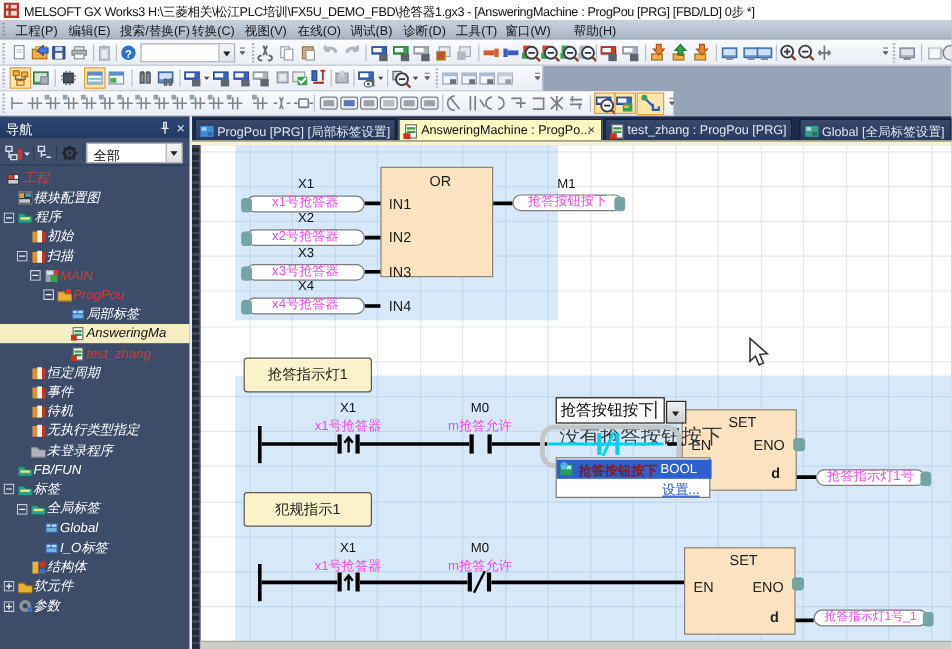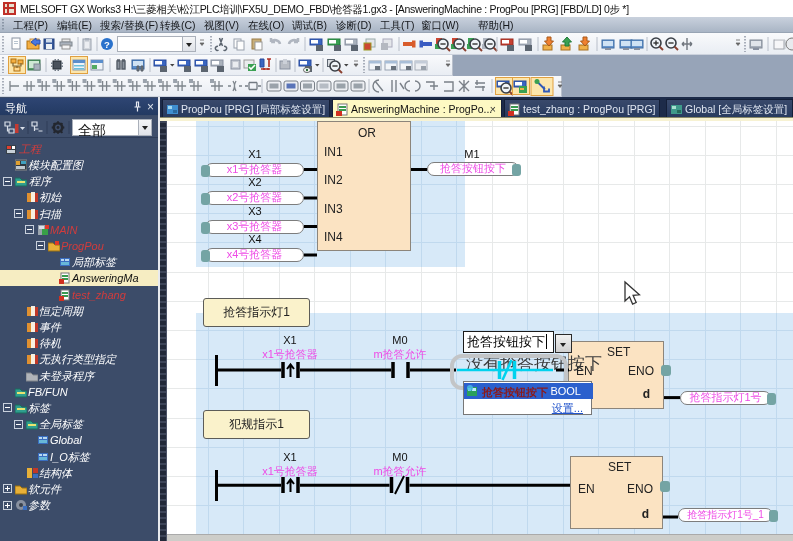--- a/index.html
+++ b/index.html
@@ -418,21 +418,21 @@
         <path d="M20 11 l5 0 -2.5 3 z" fill="#d8dee8"></path>
 <line x1="28" y1="5" x2="28" y2="18" stroke="#2e3d58"></line>
 <path d="M32 6 h5 v4 h-5 z M34.5 10 v5 M34.5 13 h4 m0 2 h4" stroke="#d8dee8" fill="none" stroke-width="1.2"></path>
 <line x1="47" y1="5" x2="47" y2="18" stroke="#2e3d58"></line>
 <circle cx="58" cy="11.5" r="4.2" fill="none" stroke="#23272f" stroke-width="2.6"></circle>
         <circle cx="58" cy="11.5" r="1.4" fill="#23272f"></circle>
         <path d="M58 5.2 v2 M58 15.8 v2 M51.7 11.5 h2 M62.3 11.5 h2 M53.6 7.1 l1.4 1.4 M61 15.5 l1.4 1.4 M62.4 7.1 L61 8.5 M55 15.5 l-1.4 1.4" stroke="#23272f" stroke-width="1.9"></path>
         <line x1="69" y1="5" x2="69" y2="18" stroke="#2e3d58"></line>
 </svg></div>
 <div class="combo" id="combo2" style="left:72px;top:22px;width:80px;height:17px;">
-      <span style="position:absolute;left:5px;top:2px;color:#111;font-size:14px;">全部</span>
+      <span style="position:absolute;left:5px;top:2px;color:#111;font-size:11px;">全部</span>
       <div class="btn"></div>
       <div class="arr" style="right:3px;top:6px;"></div>
     </div>
 <div id="treebox" style="position:absolute;left:0;top:41px;width:158px;height:403px;">
       <div class="trow red" style="top:2.7px">
         <svg style="left:5px" width="12" height="12">
           <rect x="1" y="2" width="10" height="9" fill="#384048"></rect>
           <rect x="2" y="3" width="4" height="3" fill="#e04030"></rect>
           <rect x="7" y="3" width="3" height="3" fill="#fff"></rect>
           <rect x="2" y="7" width="8" height="3" fill="#c8d0d8"></rect>
@@ -733,21 +733,21 @@
 <div class="lbl" style="left:65px;top:84px;width:60px;">X3</div>
 <div class="lbl" style="left:65px;top:112px;width:60px;">X4</div>
 <div class="pill" style="left:45px;top:42px;width:99px;">x1号抢答器</div>
 <div class="pill" style="left:45px;top:70px;width:99px;">x2号抢答器</div>
 <div class="pill" style="left:45px;top:99px;width:99px;">x3号抢答器</div>
 <div class="pill" style="left:45px;top:127px;width:99px;">x4号抢答器</div>
 <div class="cap" style="left:41px;top:43.5px;"></div>
 <div class="cap" style="left:41px;top:71.5px;"></div>
 <div class="cap" style="left:41px;top:100.5px;"></div>
 <div class="cap" style="left:41px;top:128.5px;"></div>
-<div class="blk" style="left:157px;top:0;width:94px;height:130px;">
+<div class="blk" style="left:157px;top:18px;width:94px;height:92px;">
       <span style="position:absolute;left:40px;top:4px;">OR</span>
 <span style="position:absolute;left:6px;top:23px;">IN1</span>
       <span style="position:absolute;left:6px;top:51px;">IN2</span>
       <span style="position:absolute;left:6px;top:80px;">IN3</span>
       <span style="position:absolute;left:6px;top:108px;">IN4</span>
     </div>
 <div class="lbl" style="left:282px;top:27px;width:60px;">M1</div>
 <div class="pill" style="left:267px;top:41px;width:92px;">抢答按钮按下</div>
 <div class="cap" style="left:352px;top:42.5px;"></div>
 

